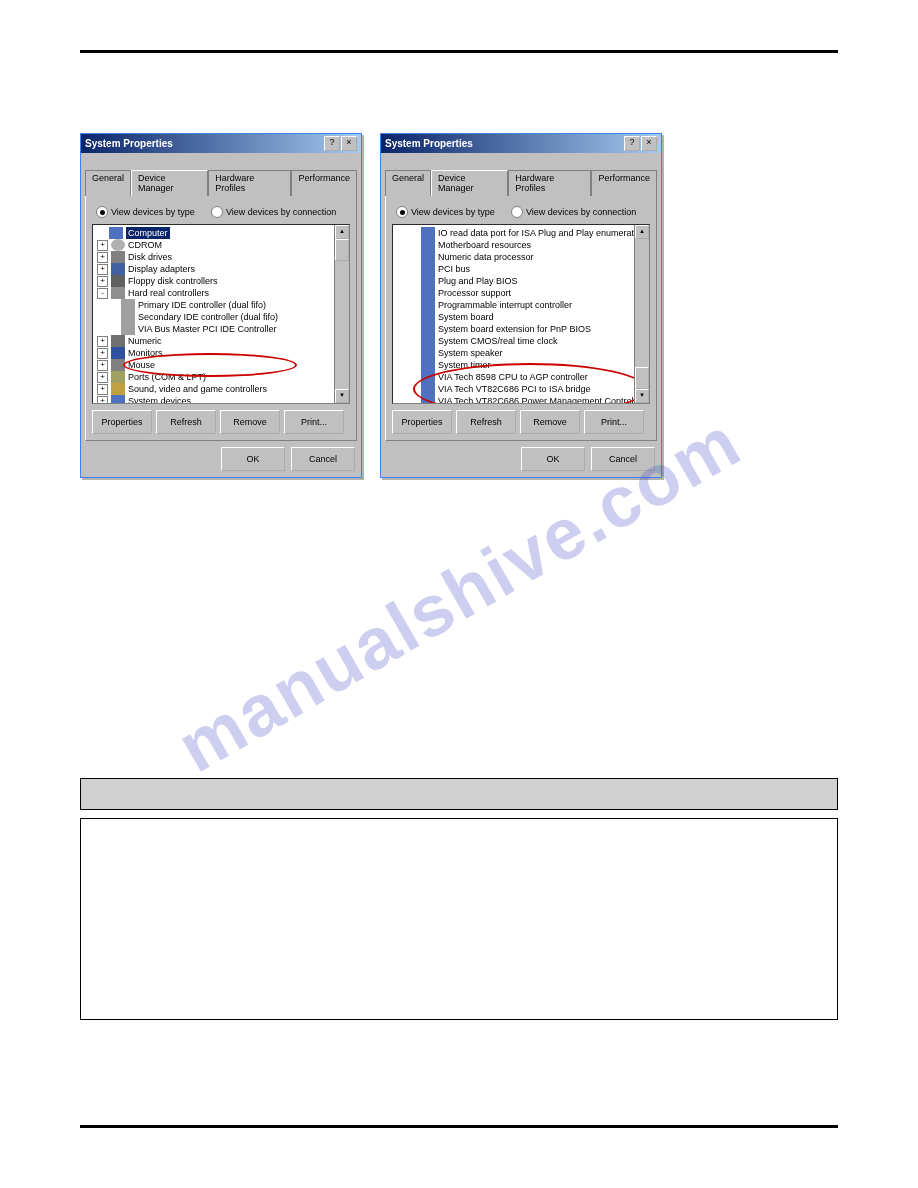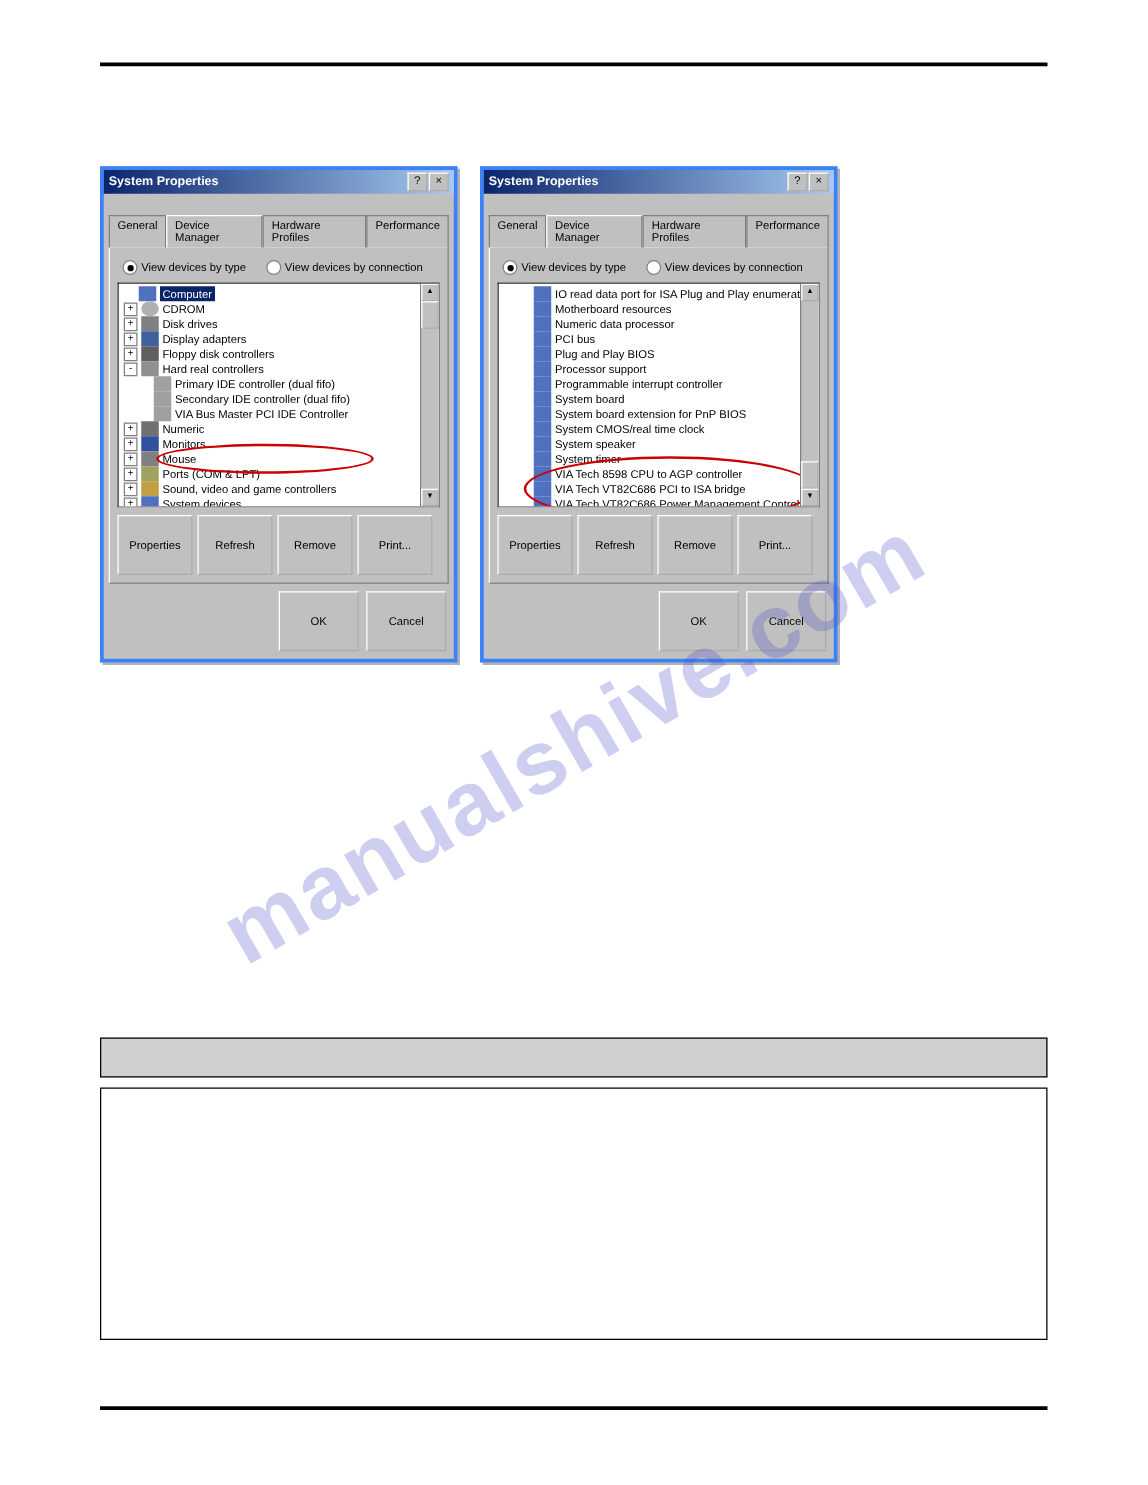--- a/index.html
+++ b/index.html
@@ -1,20 +1,20 @@
 <!DOCTYPE html>
 <html><head>
 <meta charset="utf-8">
 <style>
 body{margin:0;background:#fff;font-family:Tahoma,Arial,sans-serif;font-size:10px;color:#000}
 .page{width:918px;height:1188px;position:relative;margin:0 auto;box-sizing:border-box;padding:50px 80px}
 .hr-thick{border:none;border-top:3px solid #000;margin:0 0 40px 0}
 .hr-thick-bottom{border:none;border-top:3px solid #000;margin:40px 0 0 0;position:absolute;bottom:60px;left:80px;right:80px}
 .dialogs{display:flex;gap:18px;margin-top:80px}
-.dialog{width:280px;background:#c0c0c0;border:3px solid #3b82f6;box-shadow:2px 2px 0 rgba(0,0,0,.3)}
+.dialog{width:280px;background:#c0c0c0;border:1px solid #3b82f6;box-shadow:2px 2px 0 rgba(0,0,0,.3)}
 .titlebar{background:linear-gradient(to right,#0a246a,#a6caf0);color:#fff;padding:2px 4px;display:flex;align-items:center;font-size:10px;font-weight:bold}
 .titlebar .t-text{flex:1}
 .titlebar .t-btn{width:14px;height:13px;background:#c0c0c0;border:1px outset #fff;margin-left:1px;font-size:9px;line-height:11px;text-align:center;color:#000;font-weight:normal}
 .tabs{display:flex;padding:16px 4px 0 4px;gap:0}
 .tab{background:#c0c0c0;border:1px solid #808080;border-bottom:none;padding:2px 6px;font-size:9px;position:relative;top:1px}
 .tab.active{background:#c0c0c0;border-color:#fff #808080 #c0c0c0 #fff;z-index:2;padding-bottom:3px}
 .tab-body{border:1px solid #fff;border-right-color:#808080;border-bottom-color:#808080;margin:0 4px 0 4px;padding:6px;background:#c0c0c0}
 .radio-row{display:flex;gap:16px;margin:4px 0 6px 4px;font-size:9px}
 .radio-item{display:flex;align-items:center;gap:3px}
 .radio{width:10px;height:10px;border:1px solid #808080;border-radius:50%;background:#fff;display:inline-flex;align-items:center;justify-content:center}
@@ -38,21 +38,21 @@
 .i-keyboard{background:#707070}
 .i-monitor{background:#3050a0}
 .i-mouse{background:#808080}
 .i-port{background:#a0a060}
 .i-sound{background:#c0a040}
 .i-sysdev{background:#5070c0}
 .item-sel{background:#0a246a;color:#fff;padding:0 2px}
 .indent-1{padding-left:14px}
 .circle-annot{position:absolute;border:2px solid #c00;border-radius:50%;pointer-events:none}
 .btn-row{display:flex;gap:4px;margin-top:6px;justify-content:flex-start}
-.btn{background:#c0c0c0;border:1px outset #fff;padding:18px 0;font-size:9px;width:58px;text-align:center}
+.btn{background:#c0c0c0;border:1px outset #fff;padding:6px 0;font-size:9px;width:58px;text-align:center}
 .dlg-footer{display:flex;gap:6px;justify-content:flex-end;padding:6px}
 .btn-wide{width:62px}
 .boxes-area{margin-top:300px}
 .grey-box{border:1px solid #000;background:#d0d0d0;height:30px;margin-bottom:8px}
 .white-box{border:1px solid #000;background:#fff;height:200px}
 .watermark{position:absolute;left:50%;top:50%;transform:translate(-50%,-50%) rotate(-30deg);font-size:72px;color:rgba(80,80,200,.28);font-weight:bold;font-family:Arial;pointer-events:none;letter-spacing:2px}
 </style>
 </head>
 <body>
 

